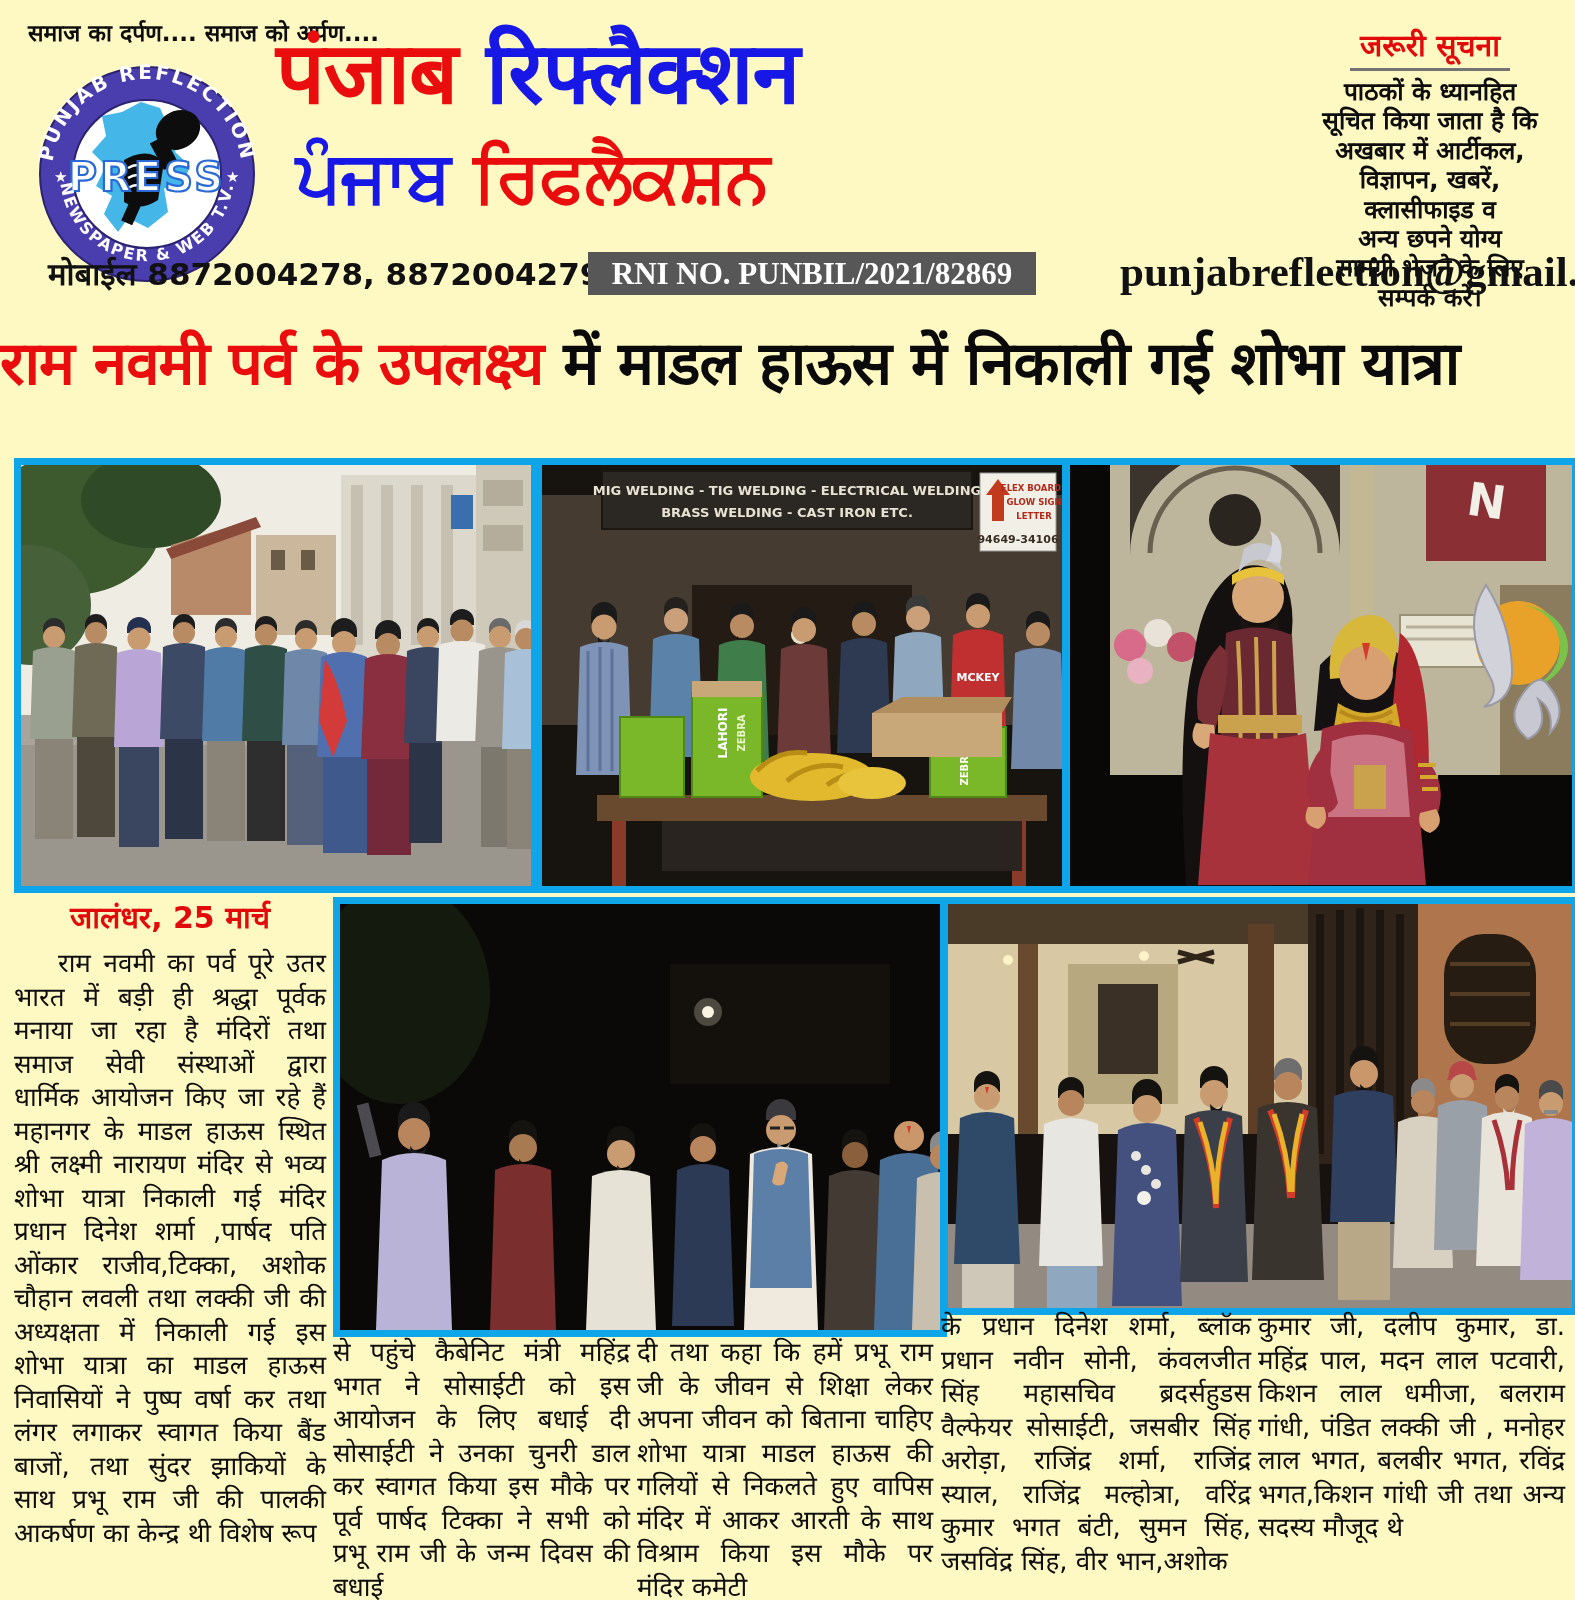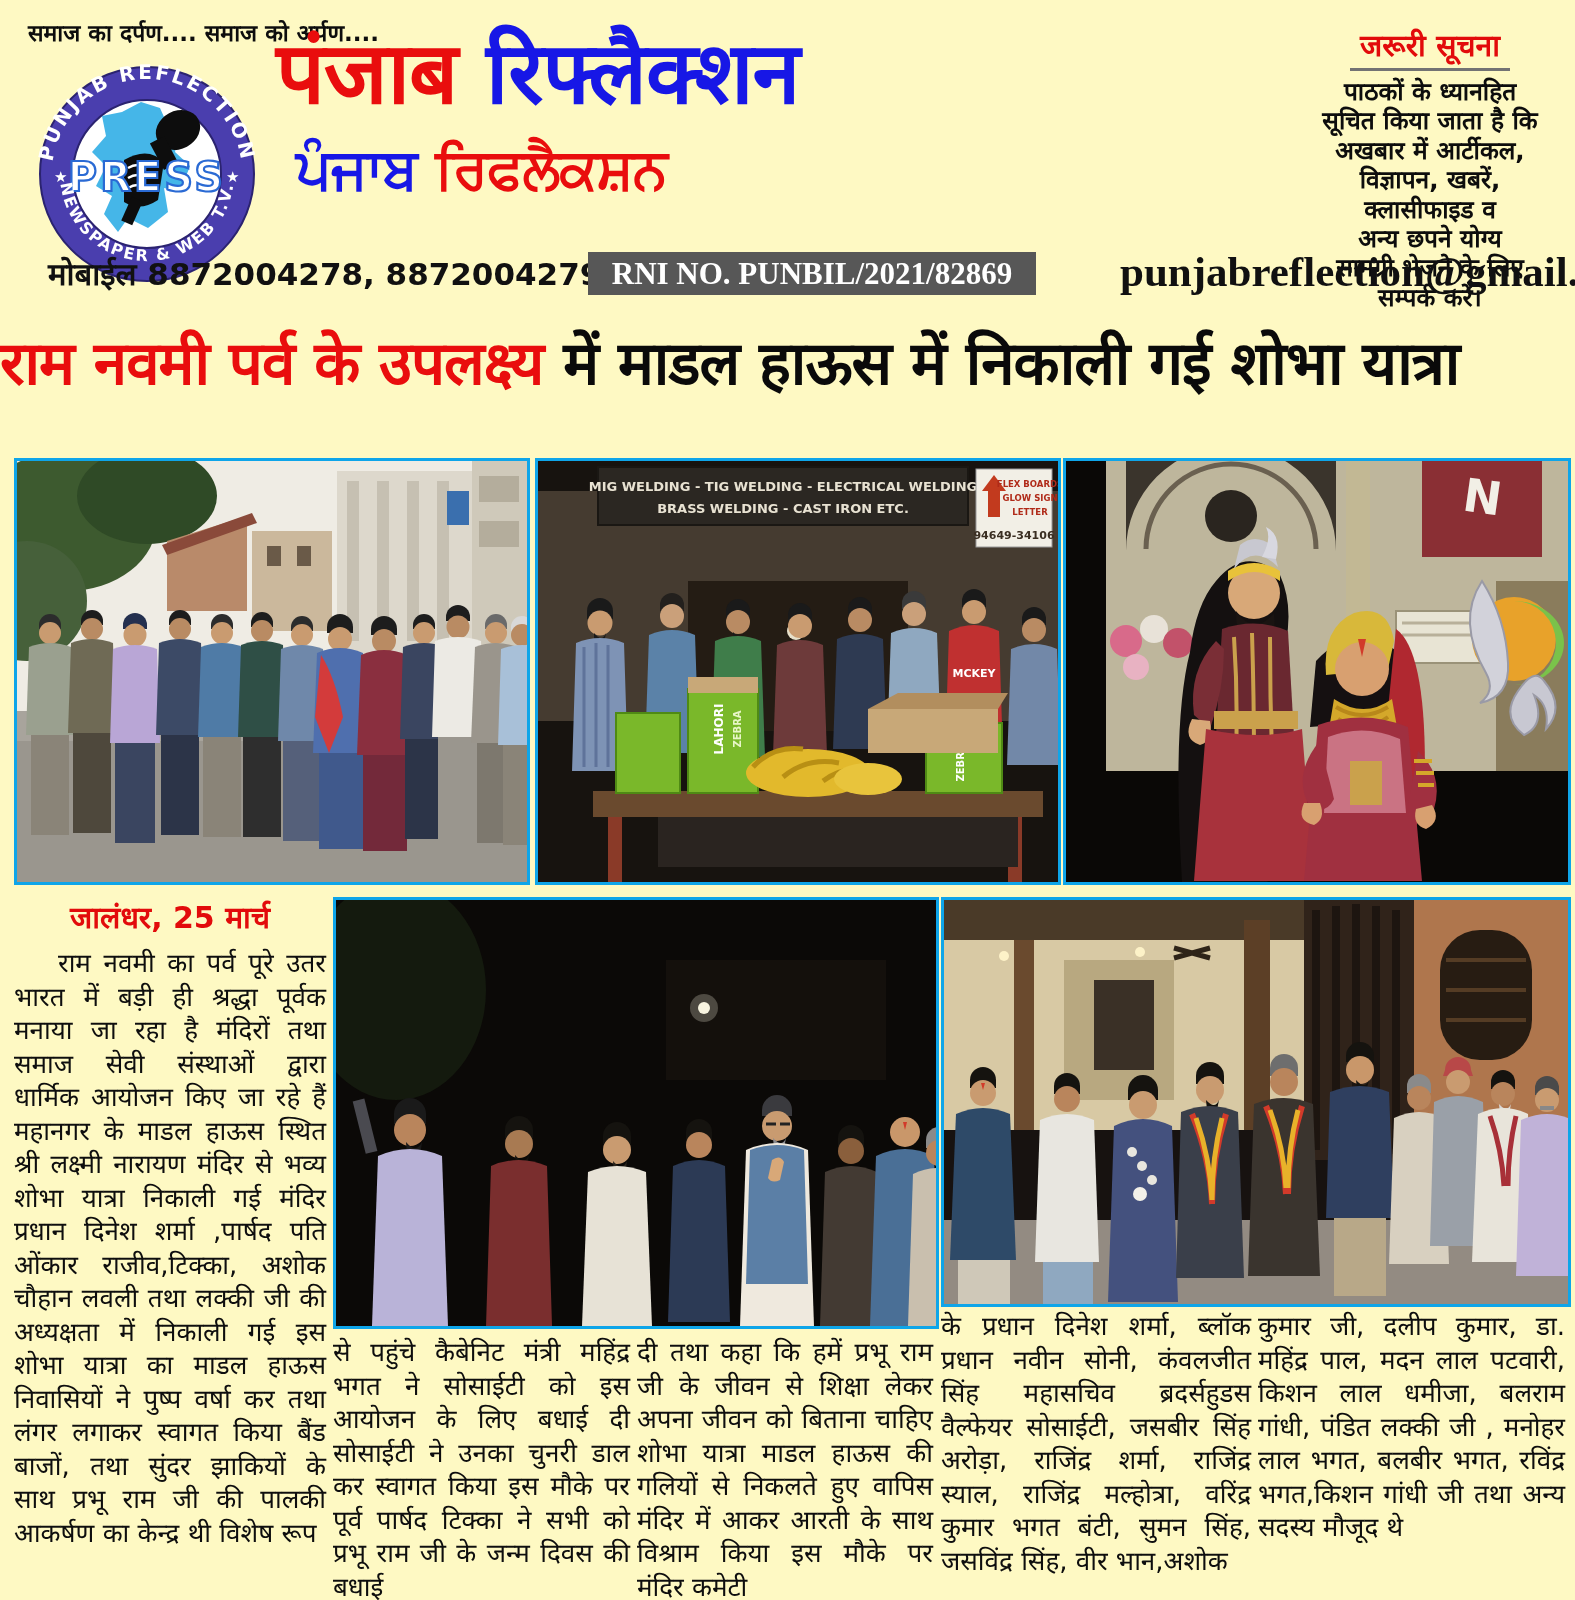--- a/index.html
+++ b/index.html
@@ -1,35 +1,35 @@
 <!DOCTYPE html>
 <html><head>
 <meta charset="utf-8">
 <style>
   html,body{margin:0;padding:0;background:#e8e8e8;}
   .page{position:relative;width:1575px;height:1600px;background:#fef9c3;overflow:hidden;
         font-family:"DejaVu Sans",sans-serif;color:#111;}
   .abs{position:absolute;}
   .tagline{left:28px;top:16px;font-size:23px;font-weight:bold;color:#0d0d0d;}
   .masthead-hi{left:276px;top:28px;font-size:86px;font-weight:bold;white-space:nowrap;line-height:1.05;letter-spacing:-1px;}
-  .masthead-pa{left:296px;top:140px;font-size:56px;font-weight:bold;white-space:nowrap;line-height:1.05;letter-spacing:-1px;}
+  .masthead-pa{left:296px;top:140px;font-size:71px;font-weight:bold;white-space:nowrap;line-height:1.05;letter-spacing:-1px;}
   .m-red{color:#e90d0d;} .m-blue{color:#1717e6;}
   .notice{left:1287px;top:24px;width:286px;text-align:center;}
   .notice-title{display:inline-block;color:#e20b0b;font-size:30px;font-weight:bold;
                 border-bottom:3px solid #737373;padding:0 10px 3px 10px;margin-bottom:6px;}
   .notice-line{font-size:24.5px;font-weight:bold;line-height:1.2;color:#0d0d0d;}
   .mobile-line{left:48px;top:252px;font-size:31px;font-weight:bold;white-space:nowrap;}
   .rni-box{left:588px;top:252px;width:448px;height:43px;background:#575757;color:#fff;
            display:flex;align-items:center;justify-content:center;
            font-family:"Liberation Serif",serif;font-weight:bold;font-size:31px;white-space:nowrap;}
   .email-line{left:1120px;top:247px;font-size:43px;font-weight:bold;font-family:"Liberation Serif",serif;white-space:nowrap;}
   .headline{left:0;top:318px;width:1334px;text-align:center;font-size:60px;font-weight:bold;
             white-space:nowrap;letter-spacing:-1px;line-height:1.5;}
   .h-red{color:#e90d0d;} .h-black{color:#0a0a0a;}
-  .photo{border:3px solid #0ea5e9;background:#000;overflow:hidden;}
+  .photo{border:7px solid #0ea5e9;background:#000;overflow:hidden;}
   .photo svg{display:block;}
   .dateline{color:#e20b0b;font-size:30px;font-weight:bold;text-align:center;line-height:1.3;margin-bottom:10px;}
   .bodycol{font-size:26px;line-height:33.5px;text-align:justify;color:#0e0e0e;}
   .indent{text-indent:44px;}
   .col1{left:14px;top:898px;width:312px;}
   .col2{left:333px;top:1336px;width:297px;}
   .col3{left:637px;top:1336px;width:296px;}
   .col4{left:941px;top:1310px;width:310px;}
   .col5{left:1258px;top:1310px;width:307px;}
   .p1{left:14px;top:458px;width:510px;height:421px;}

